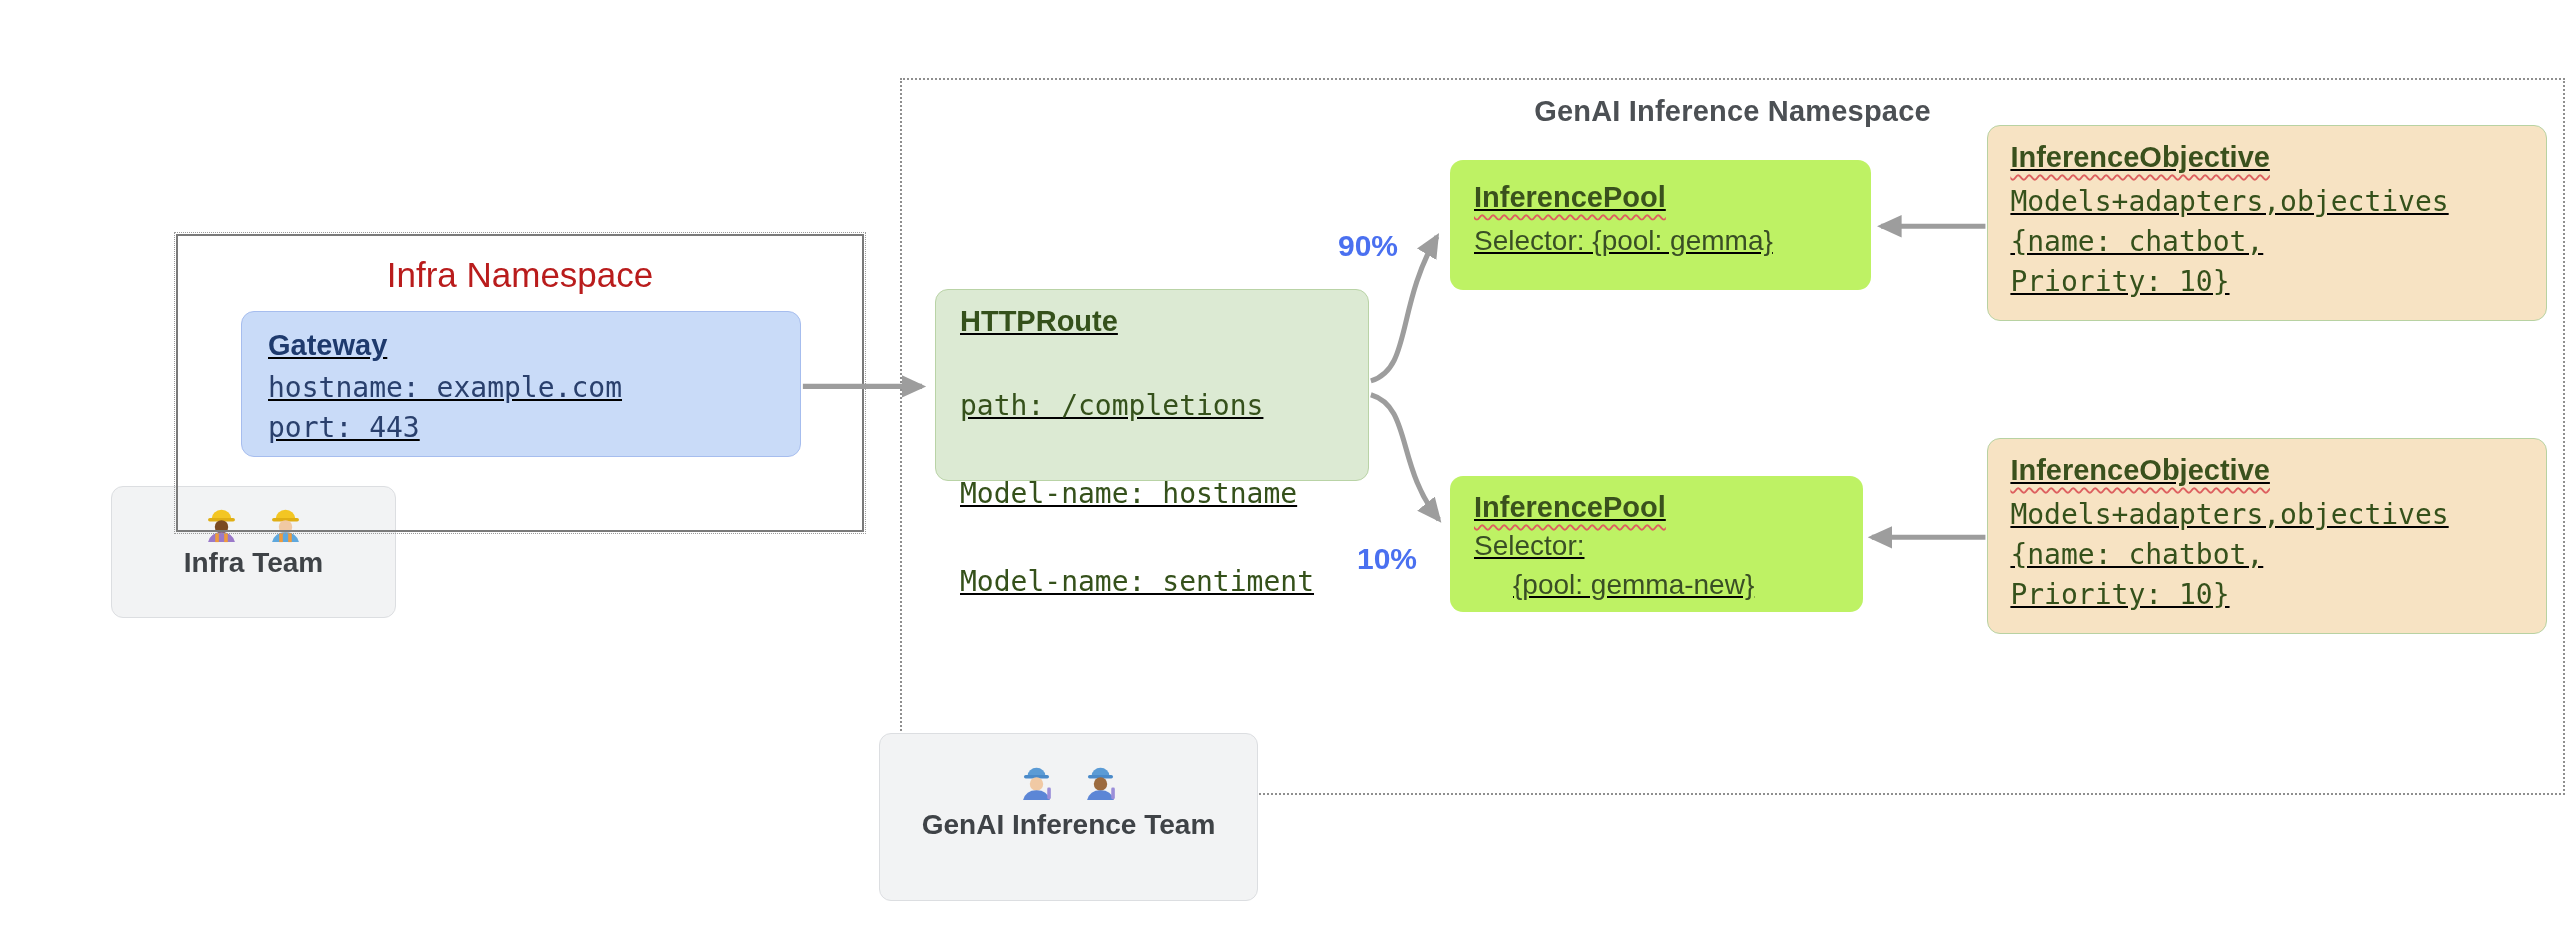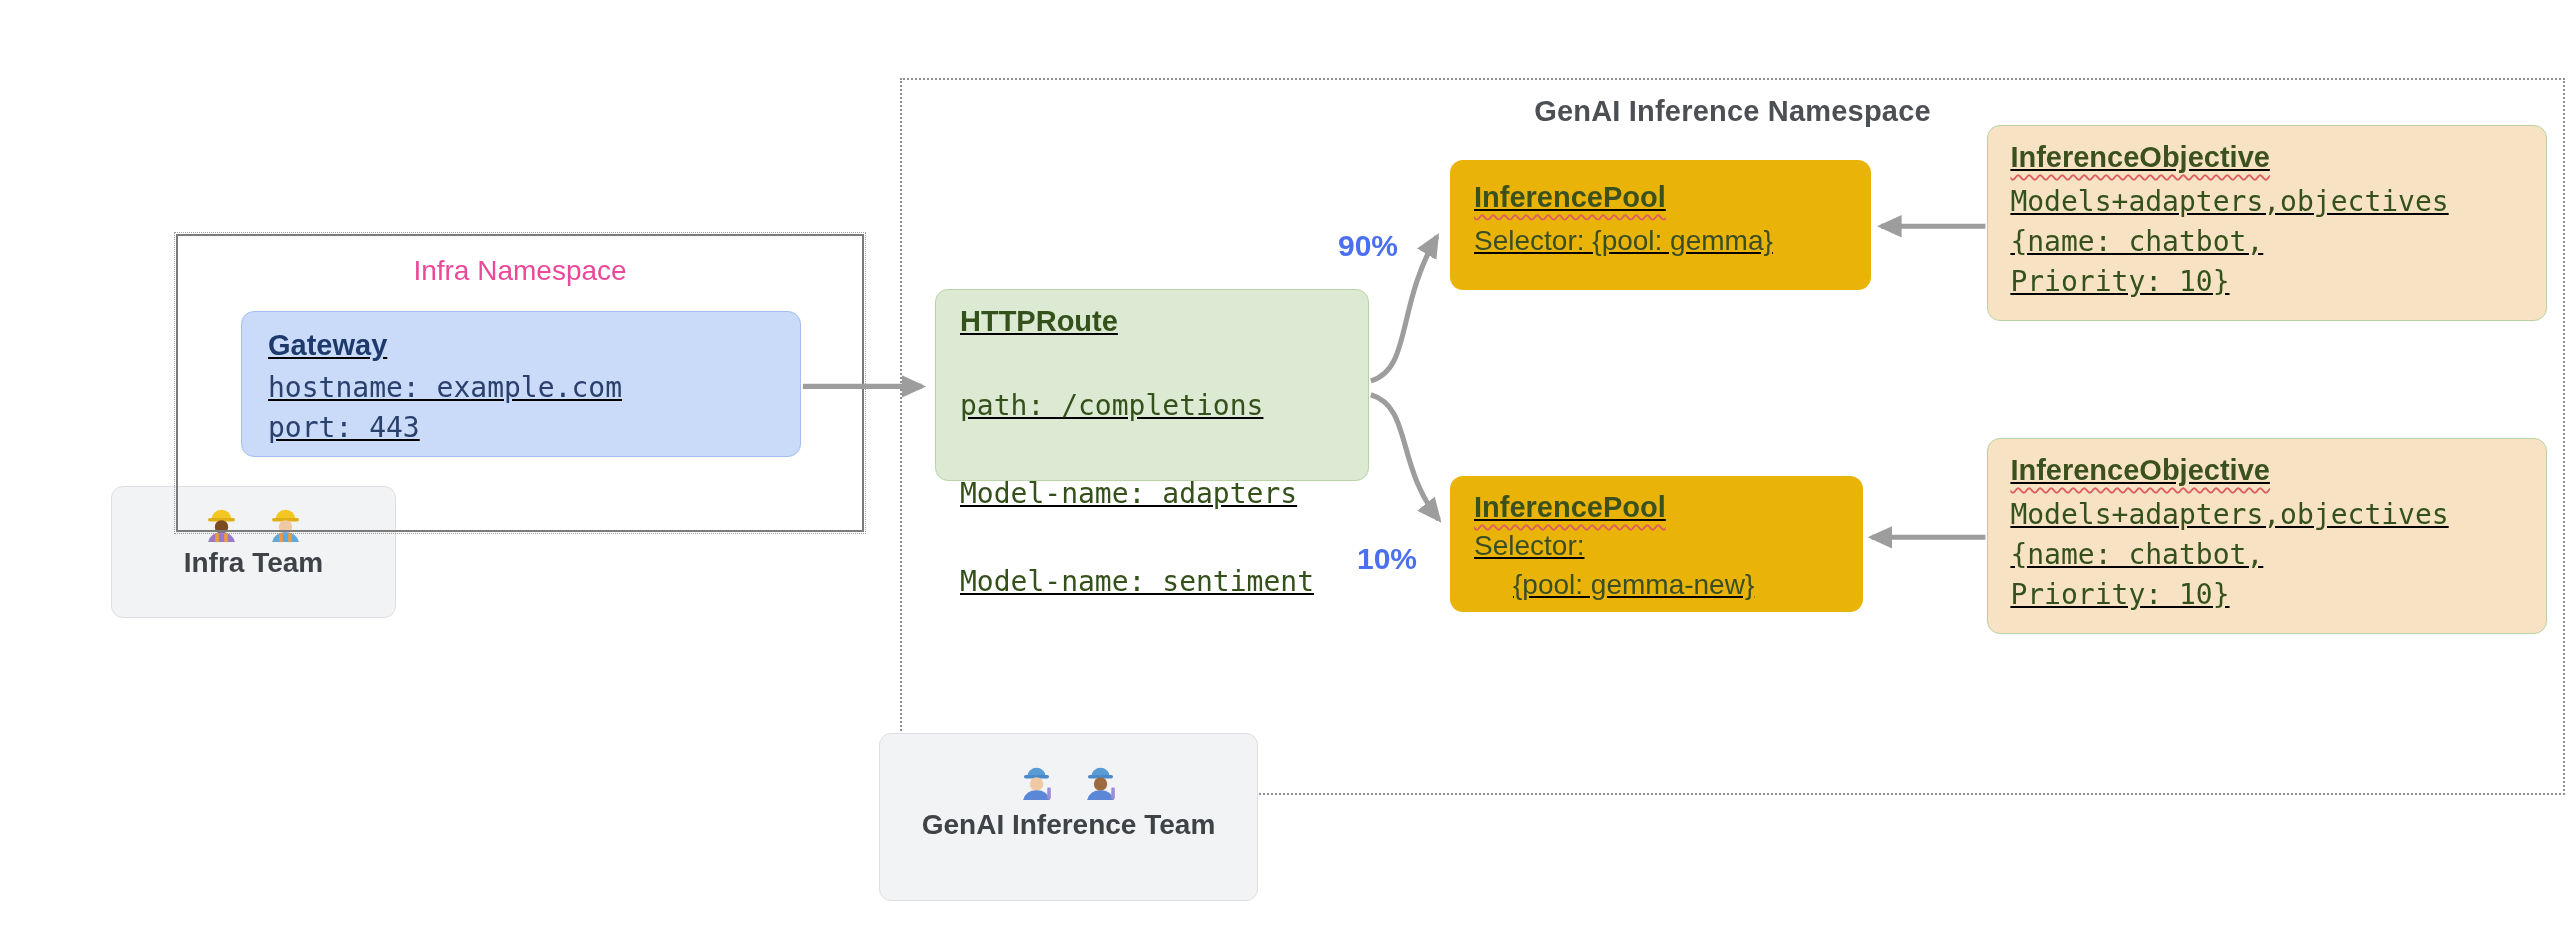--- a/index.html
+++ b/index.html
@@ -18,21 +18,21 @@
     padding-top:15px;width:100%;text-align:center;
     font-size:29px;font-weight:700;color:#4c5054;letter-spacing:0.2px;
   }
   #infra-ns{
     left:176px;top:234px;width:688px;height:298px;
     border:2.8px solid #7a7a7a;outline:1.9px dotted #9b9b9b;outline-offset:1.9px;
     background:transparent;z-index:2;box-sizing:border-box;
   }
   #infra-ns .ns-title{
     padding-top:18.6px;width:100%;text-align:center;
-    font-size:28px;font-weight:400;color:#ec4899;
+    font-size:35px;font-weight:400;color:#b91c1c;
   }
 
   
   .node{z-index:4;border-radius:13px;box-sizing:border-box;text-decoration:underline;}
   .node .title{font-size:29px;font-weight:700;}
   .mono{font-family:"DejaVu Sans Mono","Liberation Mono",monospace;font-size:28px;line-height:40px;}
   .sans-line{font-family:"Liberation Sans",sans-serif;font-size:28px;line-height:39px;}
   .squiggle{
     text-decoration-line:underline;text-decoration-style:wavy;
     text-decoration-color:#dd5f5f;text-decoration-thickness:1.9px;text-underline-offset:6.5px;
@@ -45,21 +45,21 @@
   #gateway .title{color:#1e3a6d;margin-bottom:5.6px;}
   #gateway .mono{color:#2a406d;}
 
   #httproute{
     left:935px;top:289px;width:434px;height:192px;
     background:#dcead3;border:1.9px solid #b9d3a6;padding:15px 0 12px 24px;
   }
   #httproute .title{color:#35511b;margin-bottom:3.7px;}
   #httproute .mono{color:#35511b;margin-top:48px;}
 
-  .pool{background:#eab308;border:none;}
+  .pool{background:#bef264;border:none;}
   .pool .title{color:#3a511d;margin-bottom:7.5px;}
   .pool .sans-line{color:#394e25;}
   #pool-top{left:1450px;top:160px;width:421px;height:130px;padding:20.5px 0 0 24px;}
   #pool-bottom{left:1450px;top:476px;width:413px;height:136px;padding:15px 0 0 24px;}
   #pool-bottom .title{margin-bottom:1.9px;}
   .indent{padding-left:39px;}
 
   .objective{background:#f7e3c3;border:1.9px solid #b8d2a2;}
   .objective .title{color:#3a511d;margin-bottom:7.5px;}
   .objective .mono{color:#35511b;}
@@ -117,21 +117,21 @@
 
   <div id="gateway" class="abs node">
     <div class="title">Gateway</div>
     <div class="mono">hostname: example.com</div>
     <div class="mono">port: 443</div>
   </div>
 
   <div id="httproute" class="abs node">
     <div class="title">HTTPRoute</div>
     <div class="mono">path: /completions</div>
-    <div class="mono">Model-name: adapters</div>
+    <div class="mono">Model-name: hostname</div>
     <div class="mono">Model-name: sentiment</div>
   </div>
 
   <div id="pct-90" class="abs pct">90%</div>
   <div id="pct-10" class="abs pct">10%</div>
 
   <div id="pool-top" class="abs node pool">
     <div class="title squiggle">InferencePool</div>
     <div class="sans-line">Selector: {pool: gemma}</div>
   </div>

